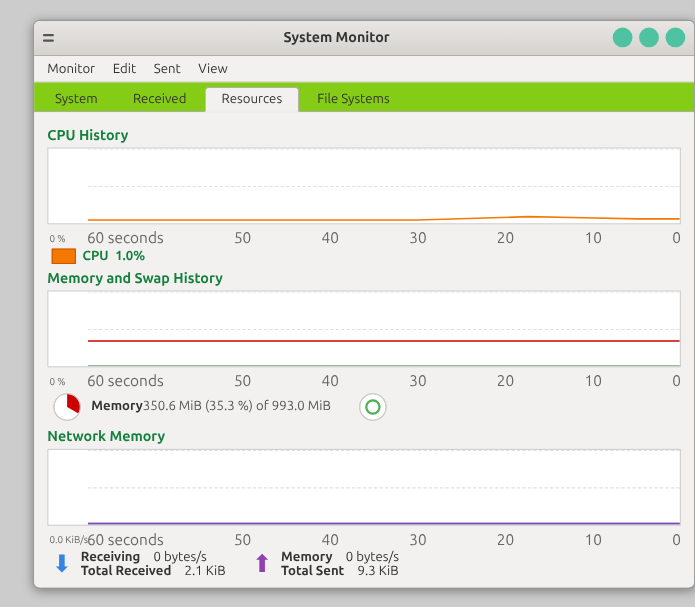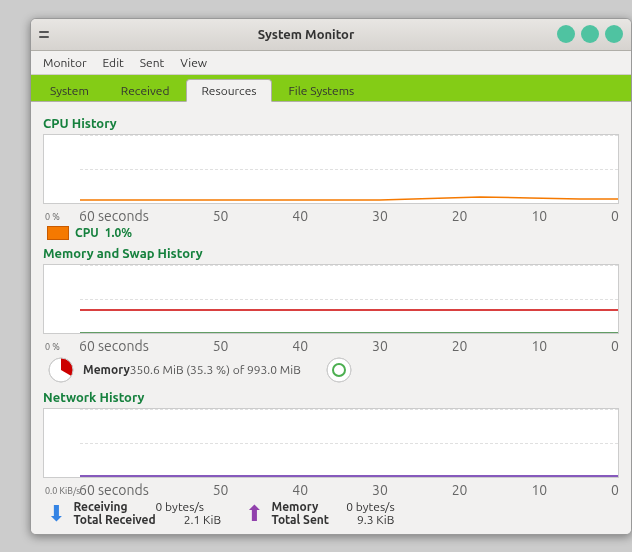--- a/index.html
+++ b/index.html
@@ -244,21 +244,21 @@
       flex-direction: column;
     }
     .net-label {
       font-size: 12px;
       font-weight: bold;
       color: #333;
     }
     .net-row {
       display: flex;
       align-items: center;
-      gap: 20px;
+      gap: 4px;
     }
     .net-val-inline {
       font-size: 12px;
       color: #333;
       margin-left: 8px;
     }
 
     svg.chart-svg {
       position: absolute;
       left: 0; top: 0;
@@ -394,21 +394,21 @@
           <svg class="pie-icon" viewBox="0 0 28 28">
             <circle cx="14" cy="14" r="12" fill="#fff" stroke="#ccc" stroke-width="1"></circle>
             <circle cx="14" cy="14" r="6" fill="none" stroke="#4caf50" stroke-width="2"></circle>
             <circle cx="14" cy="14" r="12" fill="none" stroke="#ccc" stroke-width="1"></circle>
           </svg>
         </div>
       </div>
     </div>
 
     <div>
-      <div class="section-title">Network History</div>
+      <div class="section-title">Network Memory</div>
       <div style="position:relative;">
         <div class="chart-labels-y">
           <span>2.0 KiB/s</span>
           <span>1.0 KiB/s</span>
           <span>0.0 KiB/s</span>
         </div>
         <div class="chart-container">
           <div class="chart-area">
             <div class="chart-grid">
               <div class="chart-grid-line" style="top:0%"></div>

